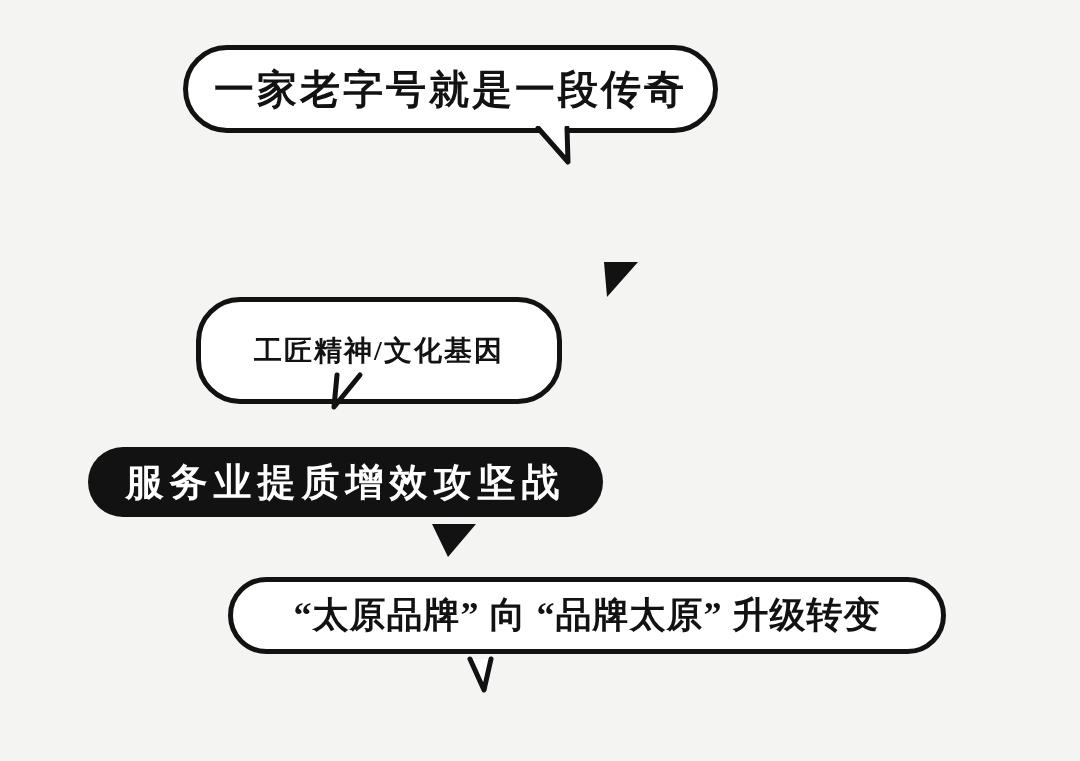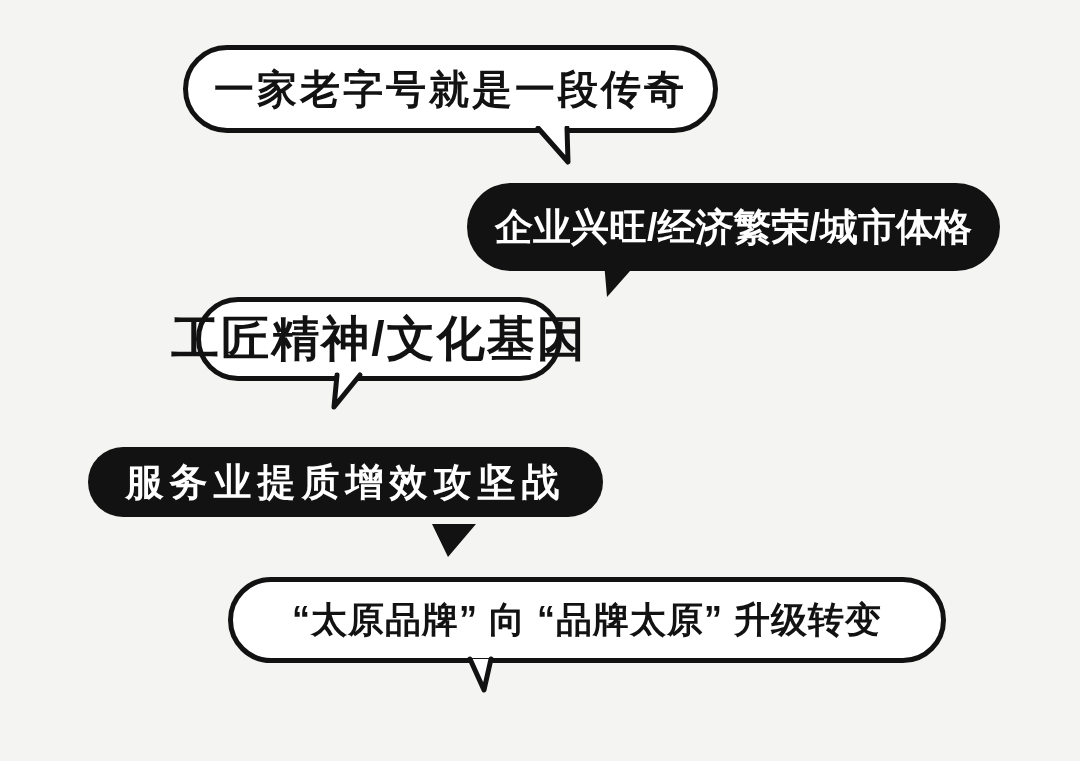--- a/index.html
+++ b/index.html
@@ -10,60 +10,58 @@
     position:relative;overflow:hidden;
   }
   .canvas{position:absolute;inset:0;}
   .bubble{
     position:absolute;
     display:flex;align-items:center;justify-content:center;
     border-radius:44px;
     box-sizing:border-box;
     font-weight:bold;
     white-space:nowrap;
+    font-family:Liberation Serif, serif;
   }
   .bubble.light{
     background:#ffffff;
     border:5px solid #121212;
     color:#121212;
   }
   .bubble.dark{
     background:#121212;
     color:#ffffff;
   }
   .tail{position:absolute;}
   
   .b1{left:183px;top:45px;width:535px;height:88px;font-size:40px;letter-spacing:3px;}
   .b2{left:467px;top:183px;width:533px;height:88px;font-size:38px;letter-spacing:0px;}
-  .b3{left:196px;top:297px;width:366px;height:84px;font-size:48px;letter-spacing:2px;}
+  .b3{left:196px;top:297px;width:366px;height:107px;font-size:28px;letter-spacing:2px;}
   .b4{left:88px;top:447px;width:515px;height:70px;font-size:38px;letter-spacing:6px;}
-  .b5{left:228px;top:577px;width:718px;height:86px;font-size:36px;letter-spacing:1px;}
+  .b5{left:228px;top:577px;width:718px;height:77px;font-size:36px;letter-spacing:1px;}
   
   .t1{left:528px;top:126px;}
   .t2{left:596px;top:258px;}
   .t3{left:322px;top:371px;}
   .t4{left:424px;top:516px;}
   .t5{left:456px;top:652px;}
   .txt{display:inline-block;}
 </style>
 </head>
 <body>
 
 <div class="canvas">
 
   <div class="bubble light b1">
     <span class="txt">一家老字号就是一段传奇</span>
   </div>
   <svg class="tail t1" width="52" height="42" viewBox="0 0 52 42">
     <path d="M10,2 L40,36 L39,2" fill="#ffffff" stroke="#121212" stroke-width="5" stroke-linejoin="round" stroke-linecap="round"></path>
   </svg>
 
-  <div class="bubble dark b2">
-    <span class="txt">企业兴旺/经济繁荣/城市体格</span>
-  </div>
   <svg class="tail t2" width="52" height="48" viewBox="0 0 52 48">
     <polygon points="8,4 42,4 11,39" fill="#121212"></polygon>
   </svg>
 
   <div class="bubble light b3">
     <span class="txt">工匠精神/文化基因</span>
   </div>
   <svg class="tail t3" width="48" height="42" viewBox="0 0 48 42">
     <path d="M15,4 L12,36 L38,4" fill="#ffffff" stroke="#121212" stroke-width="5" stroke-linejoin="round" stroke-linecap="round"></path>
   </svg>

